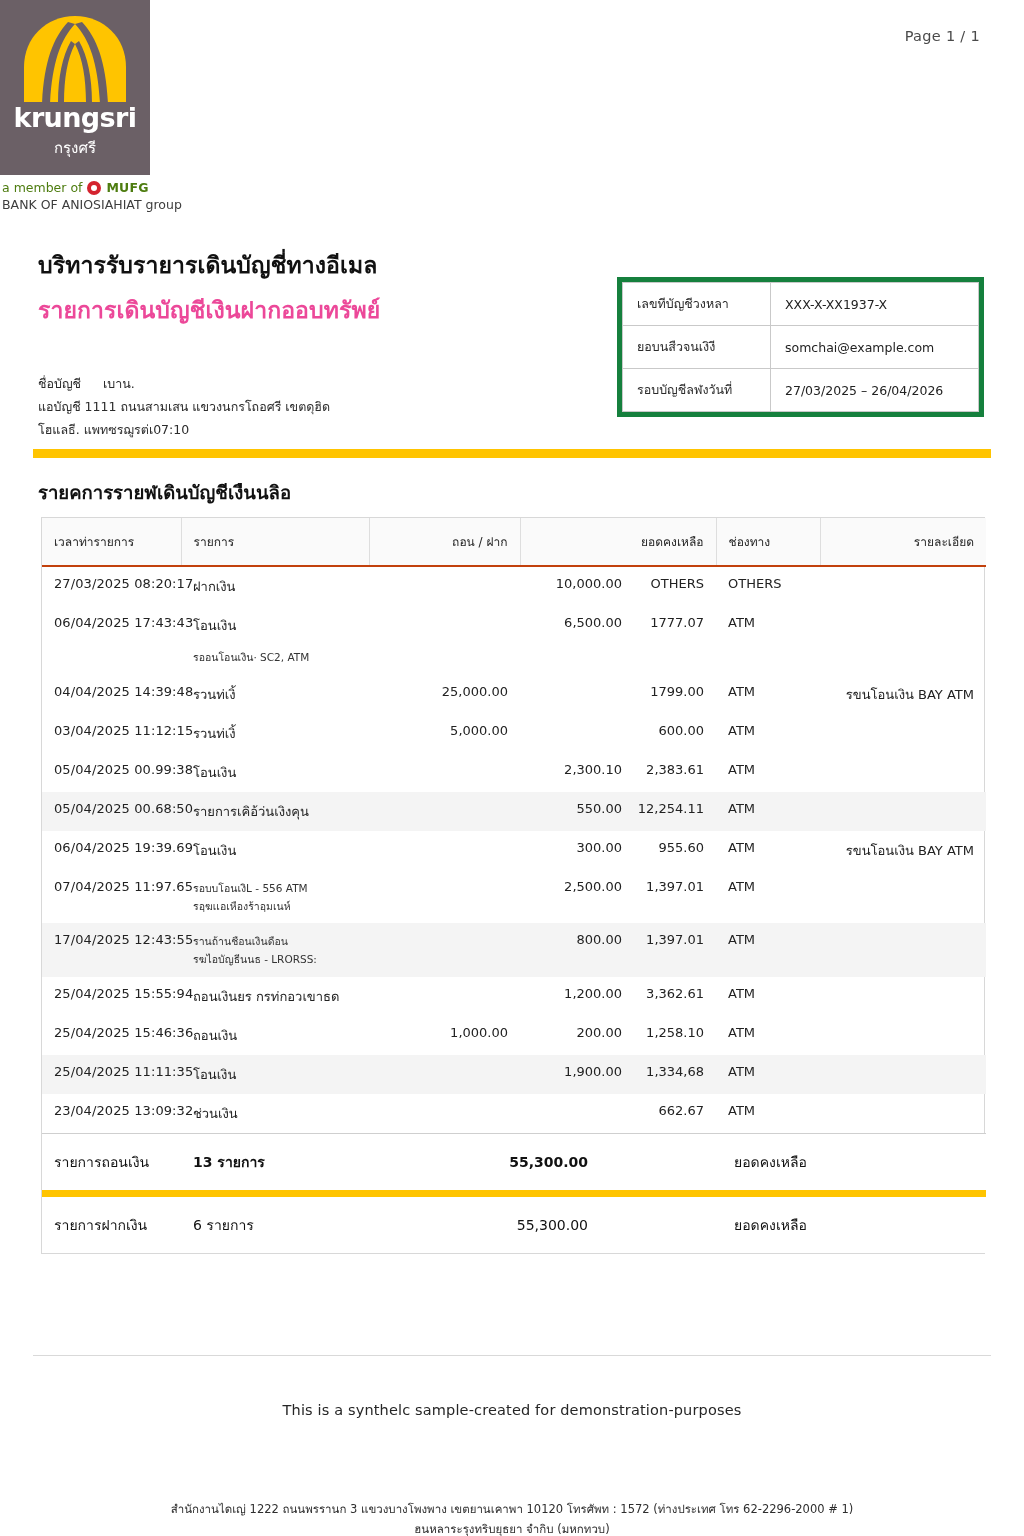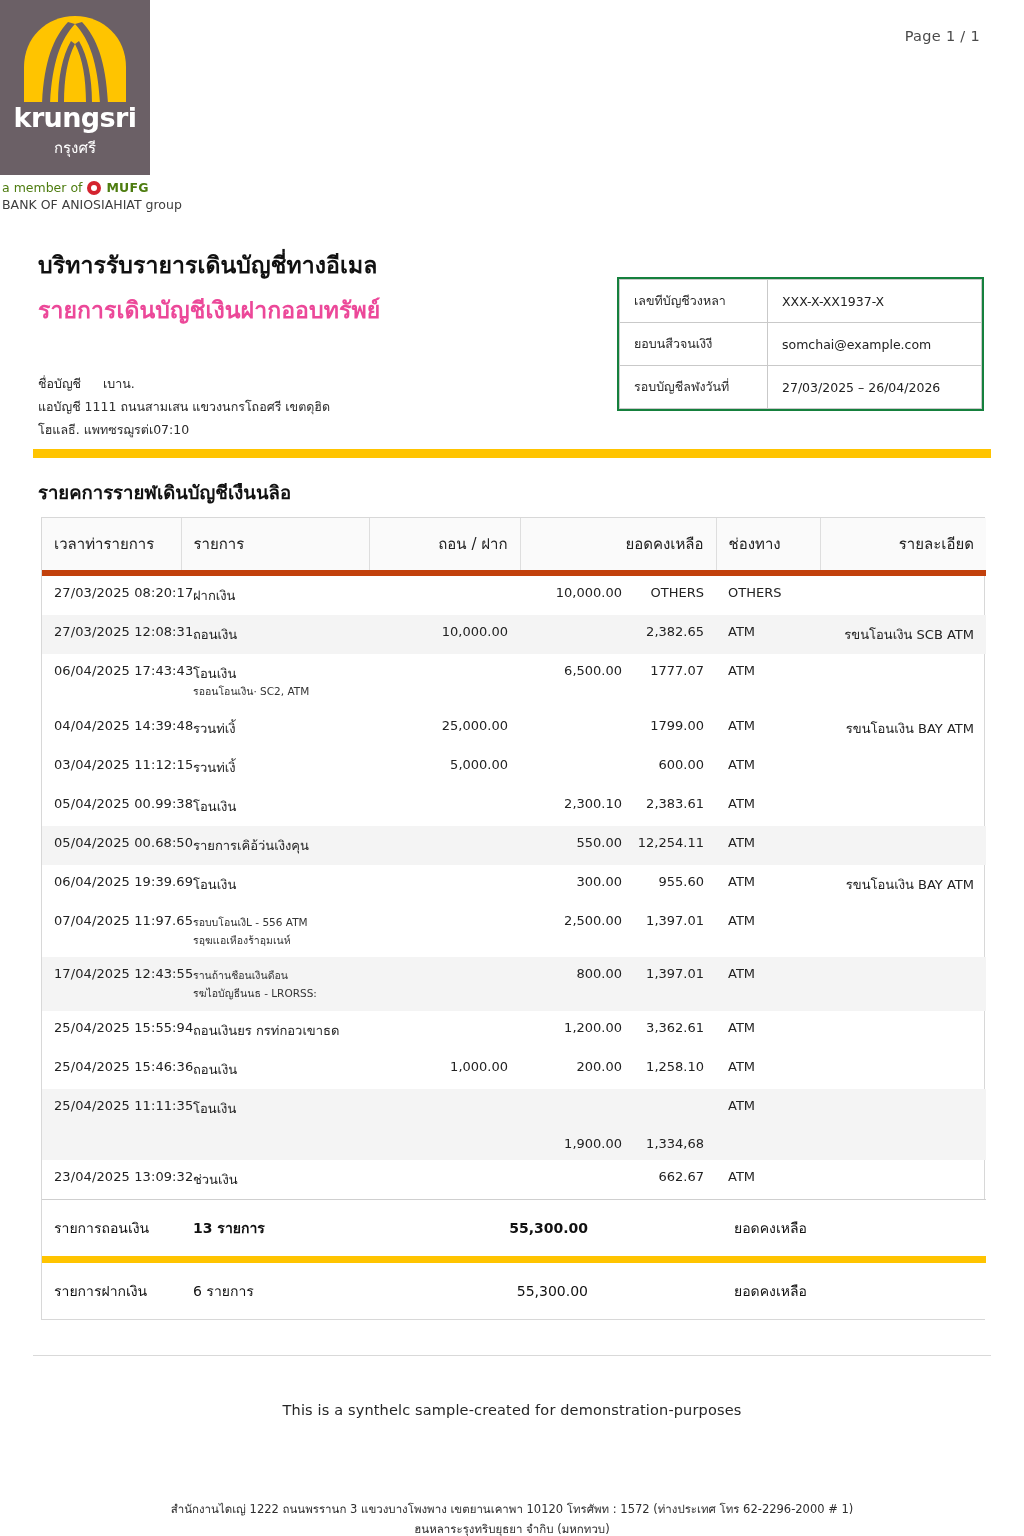--- a/index.html
+++ b/index.html
@@ -130,21 +130,21 @@
     line-height: 1.85;
   }
   .holder-name-label { margin-right: 18px; }
 
   
   .info-box {
     position: absolute;
     left: 617px;
     top: 277px;
     width: 367px;
-    border: 2px solid #15803d;
+    border: 5px solid #15803d;
     border-collapse: collapse;
   }
   .info-box table { width: 100%; border-collapse: collapse; }
   .info-box td {
     border: 1px solid #c9c9c9;
     padding: 11px 14px;
     font-size: 12.5px;
     color: #2b2b2b;
     vertical-align: middle;
   }
@@ -181,22 +181,22 @@
     background: #fff;
   }
   table.tx {
     width: 100%;
     border-collapse: collapse;
     table-layout: fixed;
   }
   table.tx thead th {
     background: #fafafa;
     border-right: 1px solid #dedede;
-    border-bottom: 6px solid #c2410c;
-    font-size: 15px;
+    border-bottom: 2px solid #c2410c;
+    font-size: 12px;
     font-weight: 400;
     color: #222;
     padding: 14px 12px;
     vertical-align: middle;
   }
   table.tx thead th:last-child { border-right: none; }
   .c-time { width: 139px; text-align: left; }
   .c-desc { width: 188px; text-align: left; }
   .c-amt  { width: 151px; text-align: right; }
   .c-bal  { width: 196px; text-align: right; }
@@ -214,21 +214,21 @@
   table.tx tbody tr td.t-time { text-align: left; white-space: nowrap; letter-spacing: 0.1px; }
   table.tx tbody tr td.t-desc { text-align: left; }
   table.tx tbody tr td.t-amt  { text-align: right; white-space: nowrap; }
   table.tx tbody tr td.t-bal  { text-align: right; white-space: nowrap; }
   table.tx tbody tr td.t-chan { text-align: left; white-space: nowrap; }
   table.tx tbody tr td.t-det  { text-align: right; white-space: nowrap; }
   .sub-desc {
     display: block;
     font-size: 10.5px;
     color: #333;
-    margin-top: 0;
+    margin-top: 14px;
     line-height: 1.5;
   }
   .sub-desc.two-line { margin-top: 2px; }
 
   
   .sum-sep {
     border-top: 1px solid #cfcfcf;
   }
   tr.sum td {
     font-size: 14px;
@@ -364,28 +364,20 @@
     </thead>
     <tbody id="tx-body">
         <tr>
           <td class="t-time">27/03/2025 08:20:17</td>
           <td class="t-desc"><span>ฝากเงิน</span></td>
           <td class="t-amt"></td>
           <td class="t-bal" style="position: relative; white-space: nowrap;"><span style="display: inline-block; width: 88px; text-align: right;">10,000.00</span><span style="display: inline-block; width: 82px; text-align: right;">OTHERS</span></td>
           <td class="t-chan">OTHERS</td>
           <td class="t-det"></td>
         </tr>
-        <tr class="alt">
-          <td class="t-time">27/03/2025 12:08:31</td>
-          <td class="t-desc"><span>ถอนเงิน</span></td>
-          <td class="t-amt">10,000.00</td>
-          <td class="t-bal" style="position: relative; white-space: nowrap;"><span style="display: inline-block; width: 88px; text-align: right;"></span><span style="display: inline-block; width: 82px; text-align: right;">2,382.65</span></td>
-          <td class="t-chan">ATM</td>
-          <td class="t-det">รขนโอนเงิน SCB ATM</td>
-        </tr>
         <tr>
           <td class="t-time">06/04/2025 17:43:43</td>
           <td class="t-desc"><span>โอนเงิน</span><span class="sub-desc">รออนโอนเงิน· SC2, ATM</span></td>
           <td class="t-amt"></td>
           <td class="t-bal" style="position: relative; white-space: nowrap;"><span style="display: inline-block; width: 88px; text-align: right;">6,500.00</span><span style="display: inline-block; width: 82px; text-align: right;">1777.07</span></td>
           <td class="t-chan">ATM</td>
           <td class="t-det"></td>
         </tr>
         <tr>
           <td class="t-time">04/04/2025 14:39:48</td>
@@ -462,21 +454,21 @@
           <td class="t-desc"><span>ถอนเงิน</span></td>
           <td class="t-amt">1,000.00</td>
           <td class="t-bal" style="position: relative; white-space: nowrap;"><span style="display: inline-block; width: 88px; text-align: right;">200.00</span><span style="display: inline-block; width: 82px; text-align: right;">1,258.10</span></td>
           <td class="t-chan">ATM</td>
           <td class="t-det"></td>
         </tr>
         <tr class="alt">
           <td class="t-time">25/04/2025 11:11:35</td>
           <td class="t-desc"><span>โอนเงิน</span></td>
           <td class="t-amt"></td>
-          <td class="t-bal" style="position: relative; white-space: nowrap;"><span style="display: inline-block; width: 88px; text-align: right;">1,900.00</span><span style="display: inline-block; width: 82px; text-align: right; margin-top: 38px;">1,334,68</span></td>
+          <td class="t-bal" style="position: relative; white-space: nowrap;"><span style="display: inline-block; width: 88px; text-align: right;">1,900.00</span><span style="display: inline-block; width: 82px; text-align: right;">1,334,68</span></td>
           <td class="t-chan">ATM</td>
           <td class="t-det"></td>
         </tr>
         <tr>
           <td class="t-time">23/04/2025 13:09:32</td>
           <td class="t-desc"><span>ช่วนเงิน</span></td>
           <td class="t-amt"></td>
           <td class="t-bal" style="position: relative; white-space: nowrap;"><span style="display: inline-block; width: 88px; text-align: right;"></span><span style="display: inline-block; width: 82px; text-align: right;">662.67</span></td>
           <td class="t-chan">ATM</td>
           <td class="t-det"></td>

